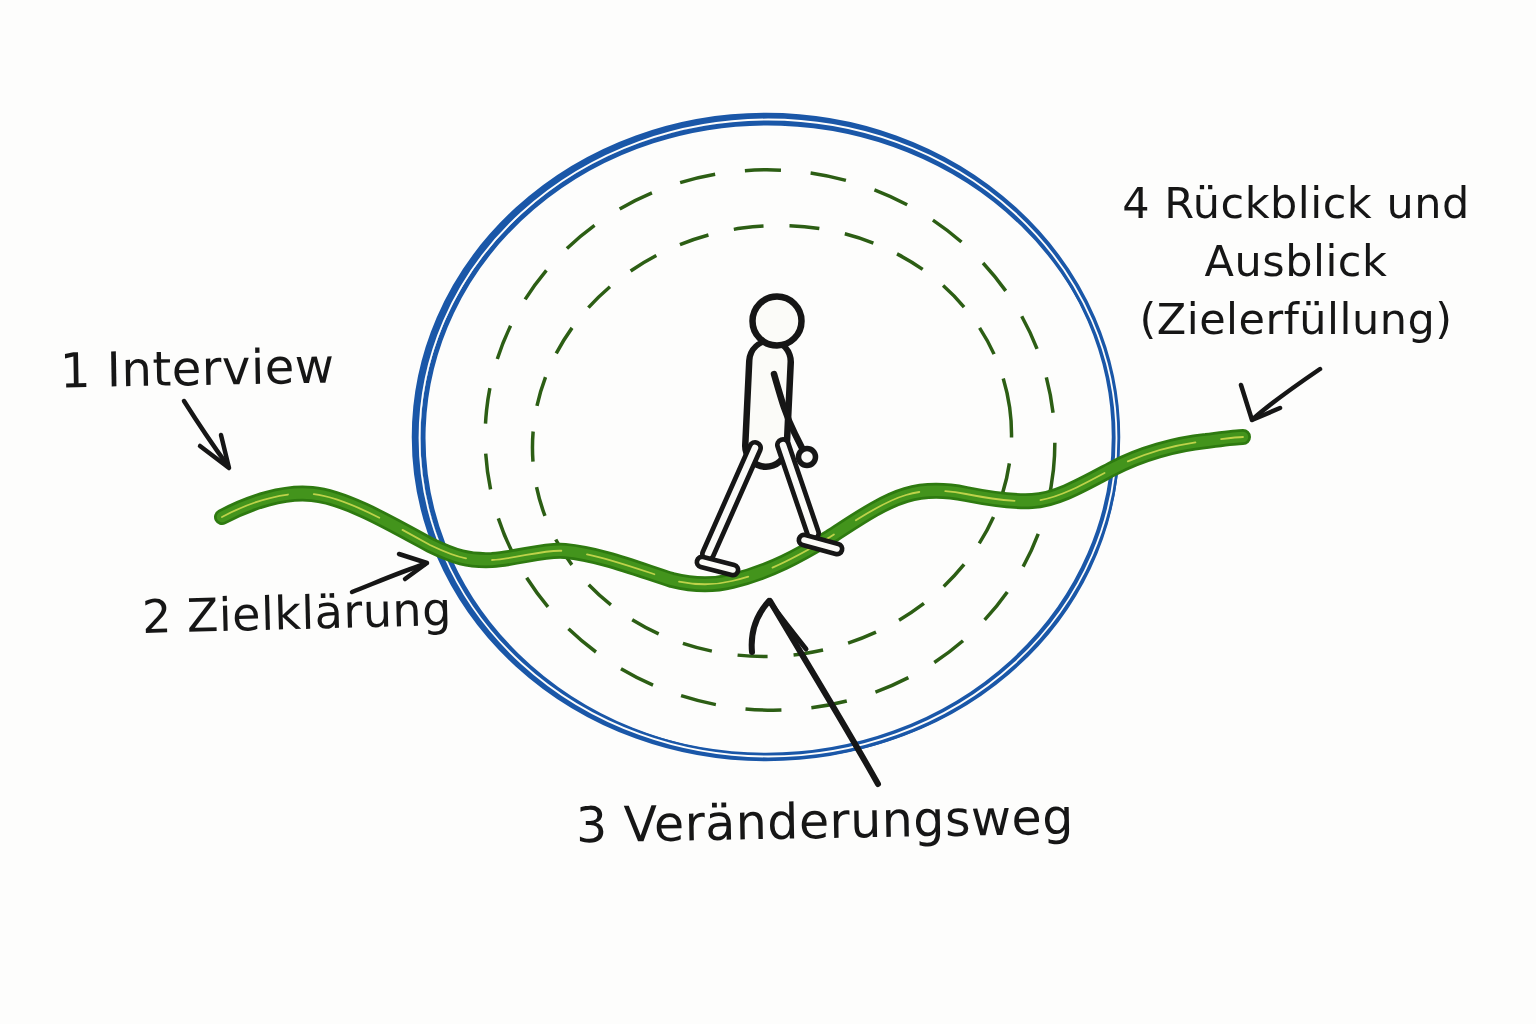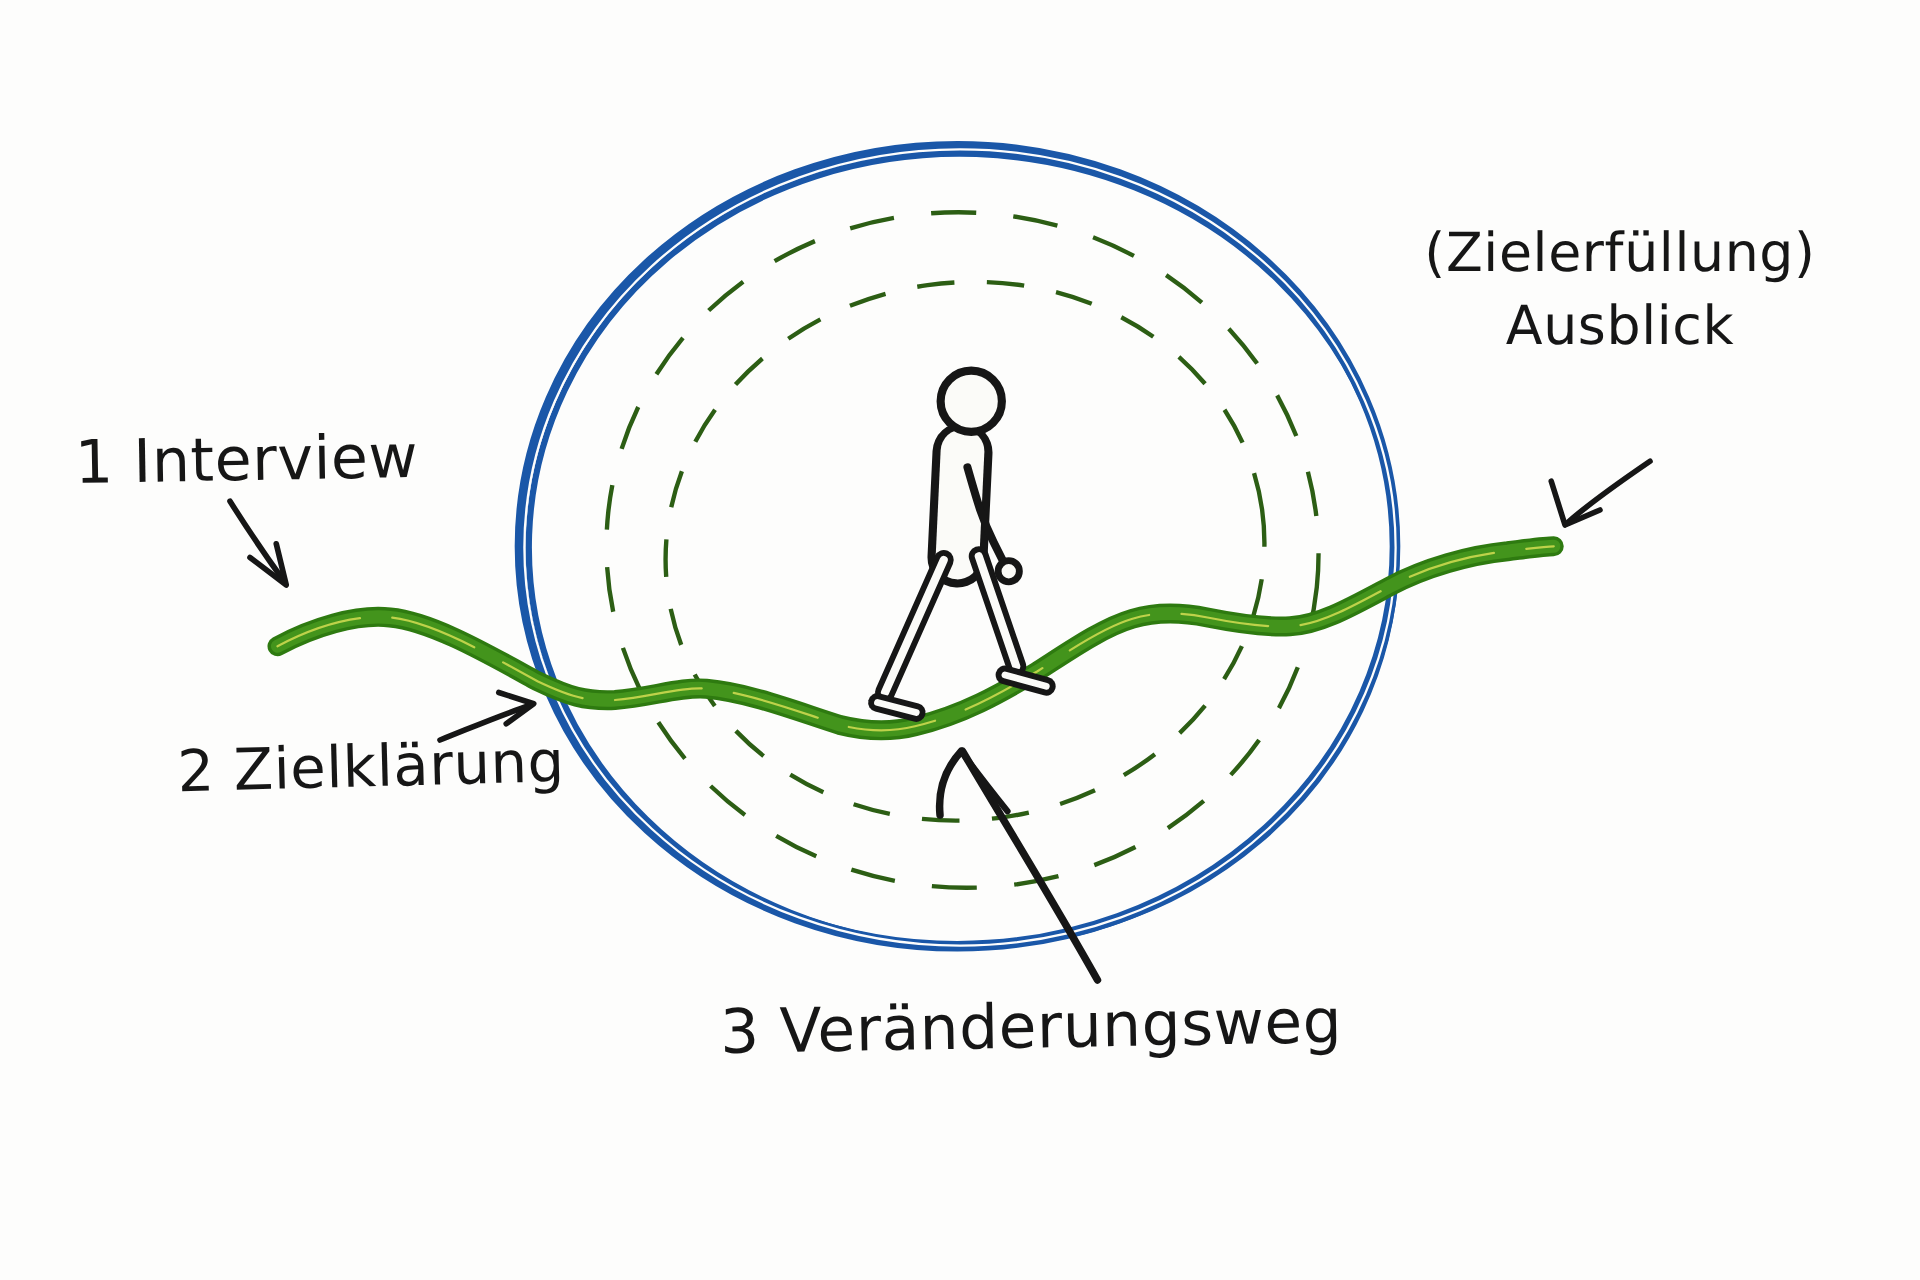--- a/index.html
+++ b/index.html
@@ -105,17 +105,18 @@
     </g>
   </svg>
 
   <div class="label label-step1">1 Interview</div>
 
   <div class="label label-step2">2 Zielklärung</div>
 
   <div class="label label-step3">3 Veränderungsweg</div>
 
   <div class="label label-step4">
+    <div>4 Rückblick und</div>
+    <div>Ausblick</div>
     <div>(Zielerfüllung)</div>
-    <div>Ausblick</div>
   </div>
 
 </div>
 
 </body></html>

